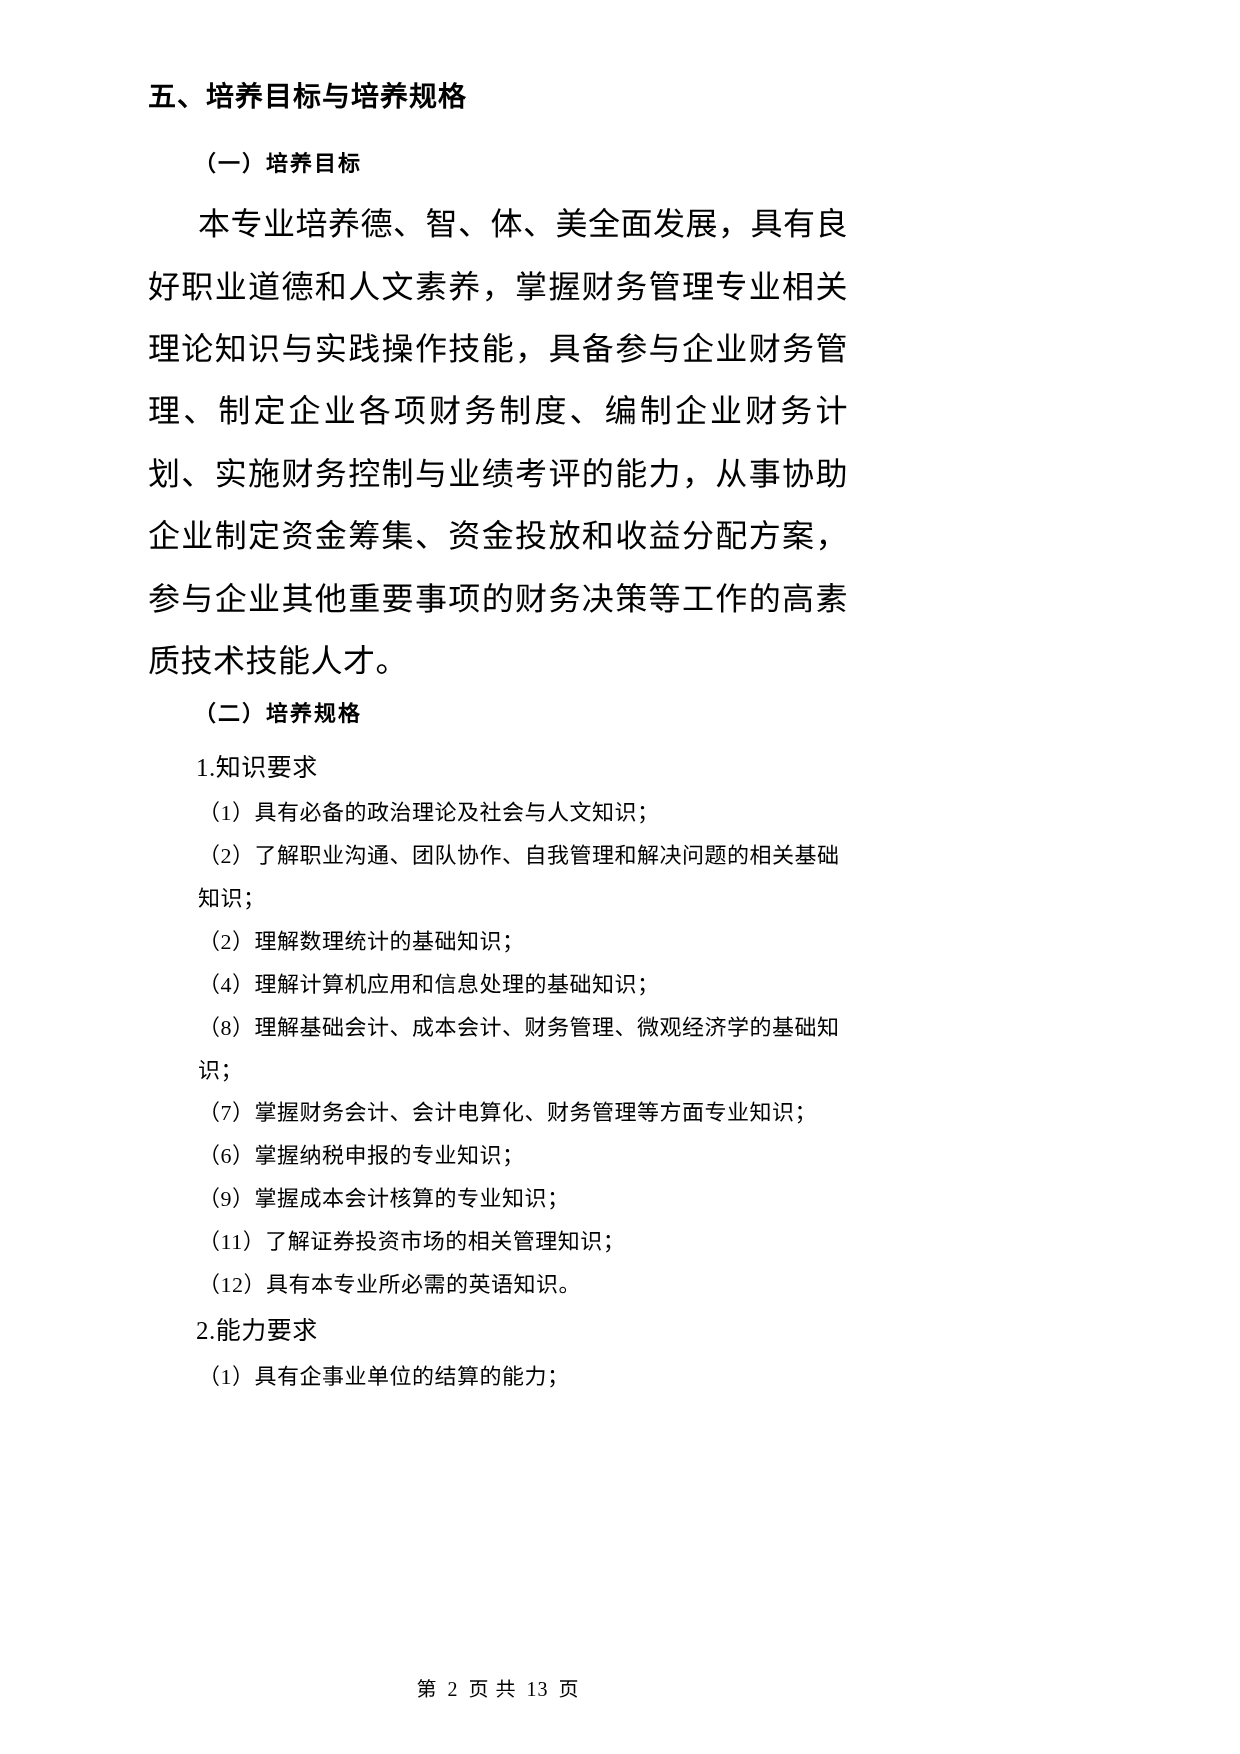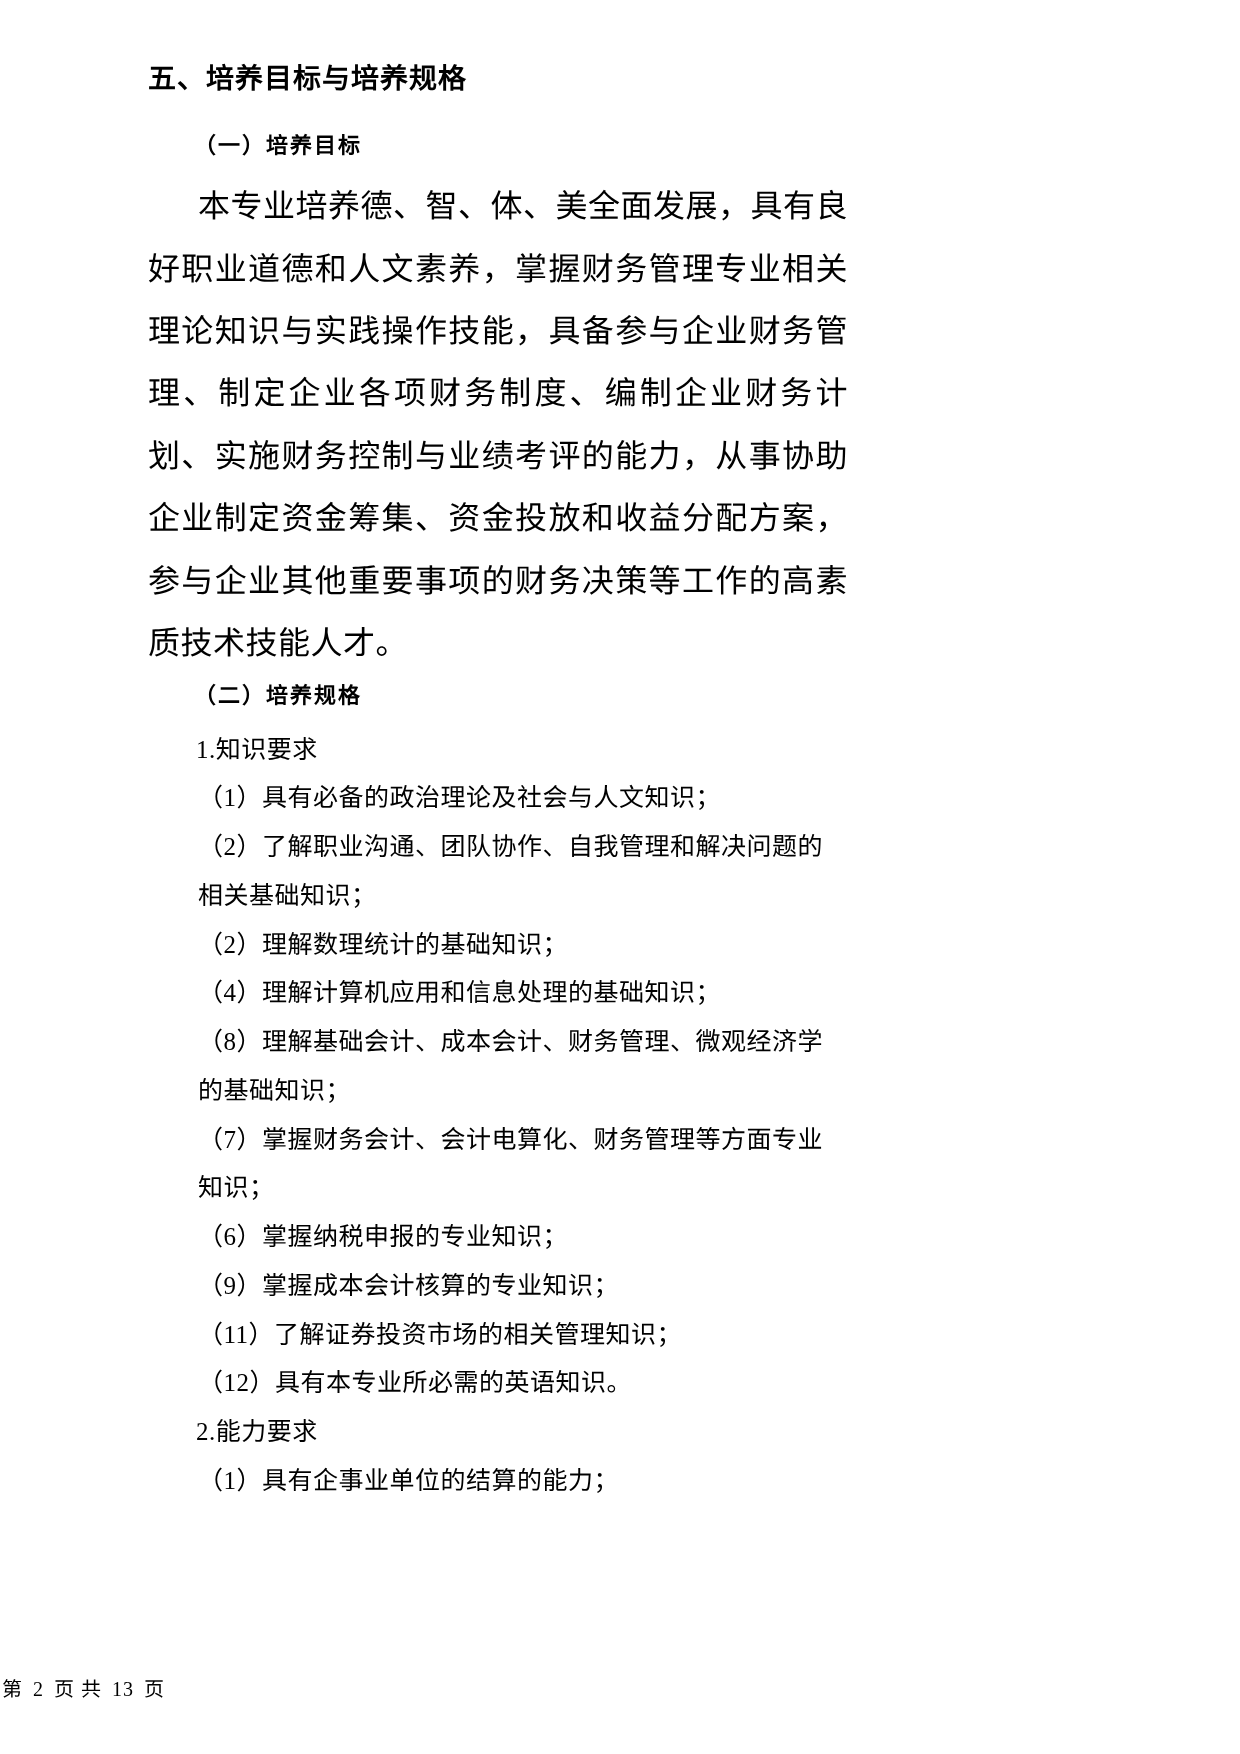--- a/index.html
+++ b/index.html
@@ -13,21 +13,21 @@
     font-family: "Liberation Serif", "DejaVu Serif", serif;
     color: #000000;
     position: relative;
     overflow: hidden;
   }
   .page {
     position: relative;
     width: 996px;
     height: 1754px;
     box-sizing: border-box;
-    padding: 58px 148px 0 148px;
+    padding: 76px 148px 0 148px;
   }
   .section-heading {
     font-family: "Liberation Sans", "DejaVu Sans", sans-serif;
     font-weight: bold;
     font-size: 28px;
     letter-spacing: 1px;
     margin: 0 0 28px 0;
     line-height: 1.5;
   }
   .sub-heading {
@@ -49,32 +49,32 @@
     letter-spacing: 0.5px;
   }
   .list-heading {
     font-size: 25px;
     line-height: 1.95;
     margin: 0;
     padding-left: 48px;
     letter-spacing: 0.5px;
   }
   .list-item {
-    font-size: 25px;
+    font-size: 22px;
     line-height: 1.95;
     margin: 0;
     padding-left: 50px;
     letter-spacing: 0.5px;
   }
   .footer {
     position: absolute;
     left: 0;
     right: 0;
     bottom: 52px;
-    text-align: left;
+    text-align: center;
     font-size: 20px;
     letter-spacing: 1px;
     font-family: "Liberation Serif", "DejaVu Serif", serif;
   }
   .footer span { margin: 0 2px; }
 </style>
 </head>
 <body>
 
 <div class="page">

